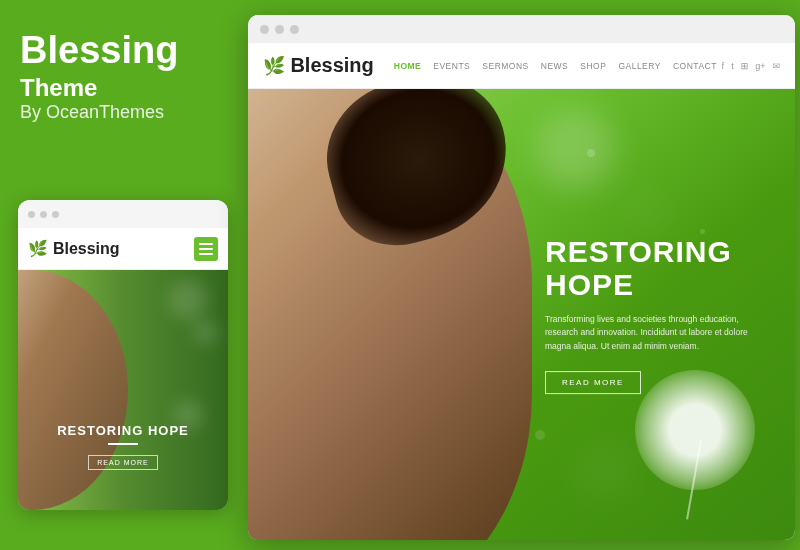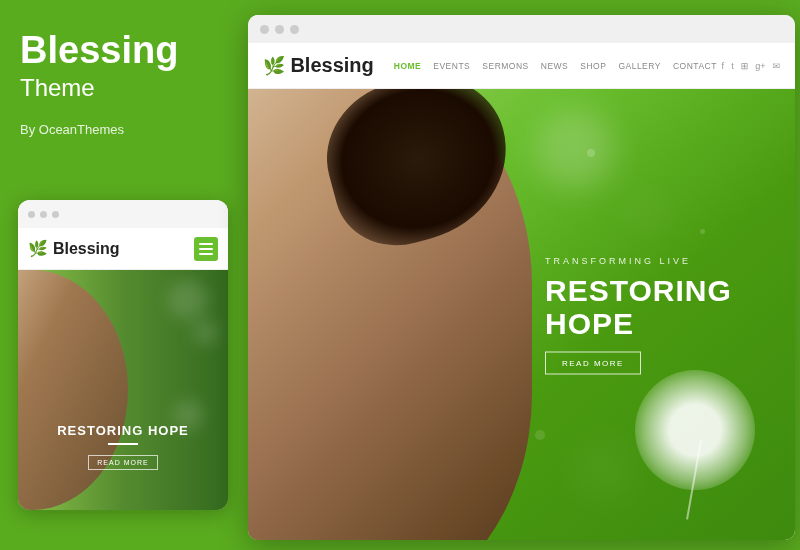--- a/index.html
+++ b/index.html
@@ -28,29 +28,29 @@
 
     .left-title {
       font-size: 38px;
       font-weight: 900;
       color: #fff;
       line-height: 1.1;
     }
 
     .left-subtitle {
       font-size: 24px;
-      font-weight: 400;
+      font-weight: 700;
       color: #fff;
       margin-top: 2px;
     }
 
     .left-by {
-      font-size: 13px;
+      font-size: 18px;
       color: rgba(255,255,255,0.85);
-      margin-top: 20px;
+      margin-top: 0;
     }
 
     
     .mobile-mockup {
       position: absolute;
       left: 18px;
       top: 200px;
       width: 210px;
       height: 310px;
       background: #fff;
@@ -480,18 +480,18 @@
 
     <div class="desktop-hero-face"></div>
     <div class="desktop-hero-hair"></div>
 
     <div class="dandelion">
       <div class="dandelion-stem"></div>
       <div class="dandelion-head"></div>
     </div>
 
     <div class="desktop-hero-content">
-      <div class="hero-tag">TRANSFORMING LIVE</div>
       <div class="hero-title">RESTORING HOPE</div>
+      <div class="hero-desc">Transforming lives and societies through education, research and innovation. Incididunt ut labore et dolore magna aliqua. Ut enim ad minim veniam.</div>
       <div class="hero-btn">READ MORE</div>
     </div>
   </div>
 </div>
 
 </body></html>

